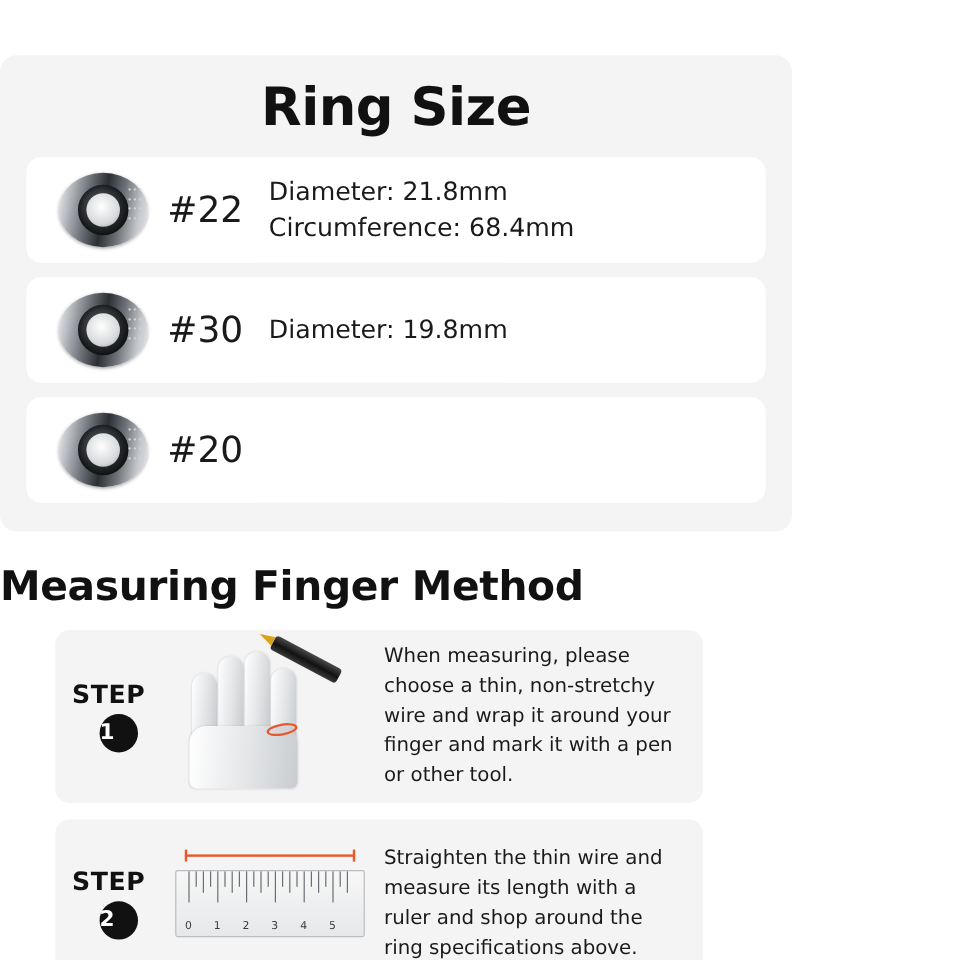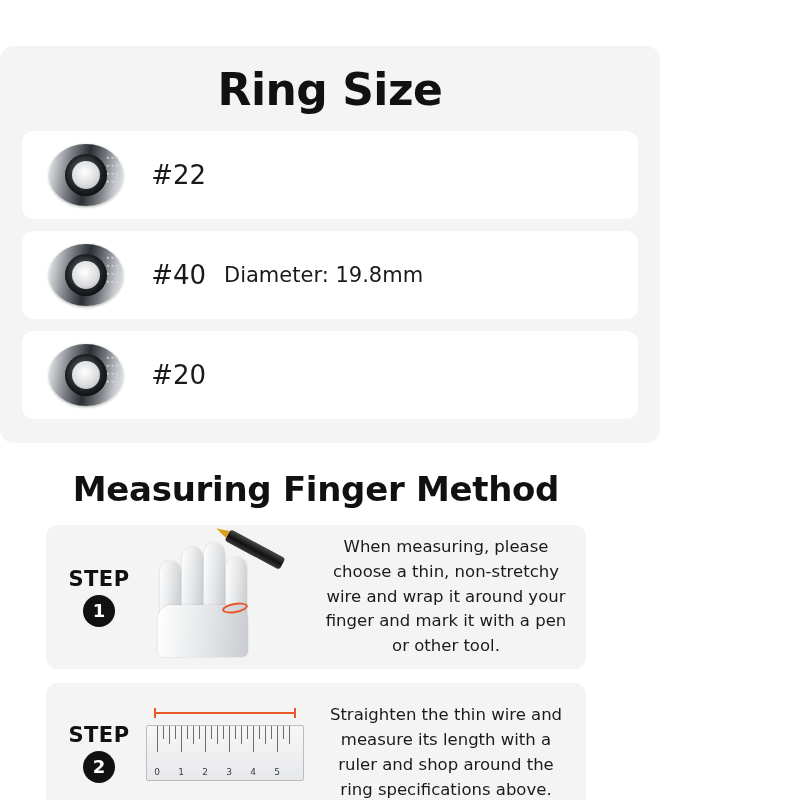--- a/index.html
+++ b/index.html
@@ -46,23 +46,23 @@
   .ring-row:last-child { margin-bottom: 0; }
 
   .ring-img {
     width: 96px;
     height: 76px;
     flex: 0 0 96px;
     position: relative;
   }
   .ring-size-label {
     flex: 0 0 72px;
-    font-size: 26px;
+    font-size: 30px;
     color: #1a1a1a;
-    text-align: right;
+    text-align: center;
     padding-left: 2px;
   }
   .ring-specs {
     flex: 1;
     padding-left: 18px;
   }
   .ring-specs div {
     font-size: 21px;
     color: #1a1a1a;
     line-height: 1.45;
@@ -112,41 +112,39 @@
     height: 42px;
     font-size: 7px;
     color: #cfd2d6;
     line-height: 1.15;
     text-align: right;
     overflow: hidden;
   }
 
   
   .measure-title {
-    text-align: center;
     font-size: 34px;
     font-weight: bold;
     color: #111;
     margin: 26px 0 16px 0;
     letter-spacing: -0.3px;
   }
 
   
   .step-panel {
     margin: 0 auto 14px auto;
     width: 540px;
     background: #f4f4f4;
     border-radius: 12px;
     display: flex;
     align-items: center;
     padding: 10px 14px;
   }
   .step-badge {
     flex: 0 0 78px;
-    text-align: center;
   }
   .step-word {
     font-size: 21px;
     font-weight: bold;
     color: #111;
     letter-spacing: 0.5px;
   }
   .step-num {
     margin: 4px auto 0 auto;
     width: 32px;
@@ -162,21 +160,20 @@
     flex: 0 0 170px;
     height: 120px;
     position: relative;
   }
   .step-text {
     flex: 1;
     padding-left: 12px;
     font-size: 16.5px;
     color: #1a1a1a;
     line-height: 1.5;
-    text-align: center;
   }
 
   
   .hand {
     position: absolute;
     left: 16px;
     bottom: 0;
     width: 108px;
     height: 118px;
   }
@@ -292,32 +289,36 @@
     <div class="ring-row">
       <div class="ring-img">
         <div class="ring-shape">
           <div class="ring-outer"></div>
           <div class="ring-inner"></div>
           <div class="ring-inner2"></div>
           <div class="ring-dots">∙∙∙<br>∙∙∙<br>∙∙∙<br>∙∙∙</div>
         </div>
       </div>
       <div class="ring-size-label">#22</div>
+      <div class="ring-specs">
+        <div>Diameter: 21.8mm</div>
+        <div>Circumference: 68.4mm</div>
+      </div>
     </div>
 
     <div class="ring-row">
       <div class="ring-img">
         <div class="ring-shape">
           <div class="ring-outer"></div>
           <div class="ring-inner"></div>
           <div class="ring-inner2"></div>
           <div class="ring-dots">∙∙∙<br>∙∙∙<br>∙∙∙<br>∙∙∙</div>
         </div>
       </div>
-      <div class="ring-size-label">#40</div>
+      <div class="ring-size-label">#30</div>
       <div class="ring-specs">
         <div>Diameter: 19.8mm</div>
       </div>
     </div>
 
     <div class="ring-row">
       <div class="ring-img">
         <div class="ring-shape">
           <div class="ring-outer"></div>
           <div class="ring-inner"></div>

